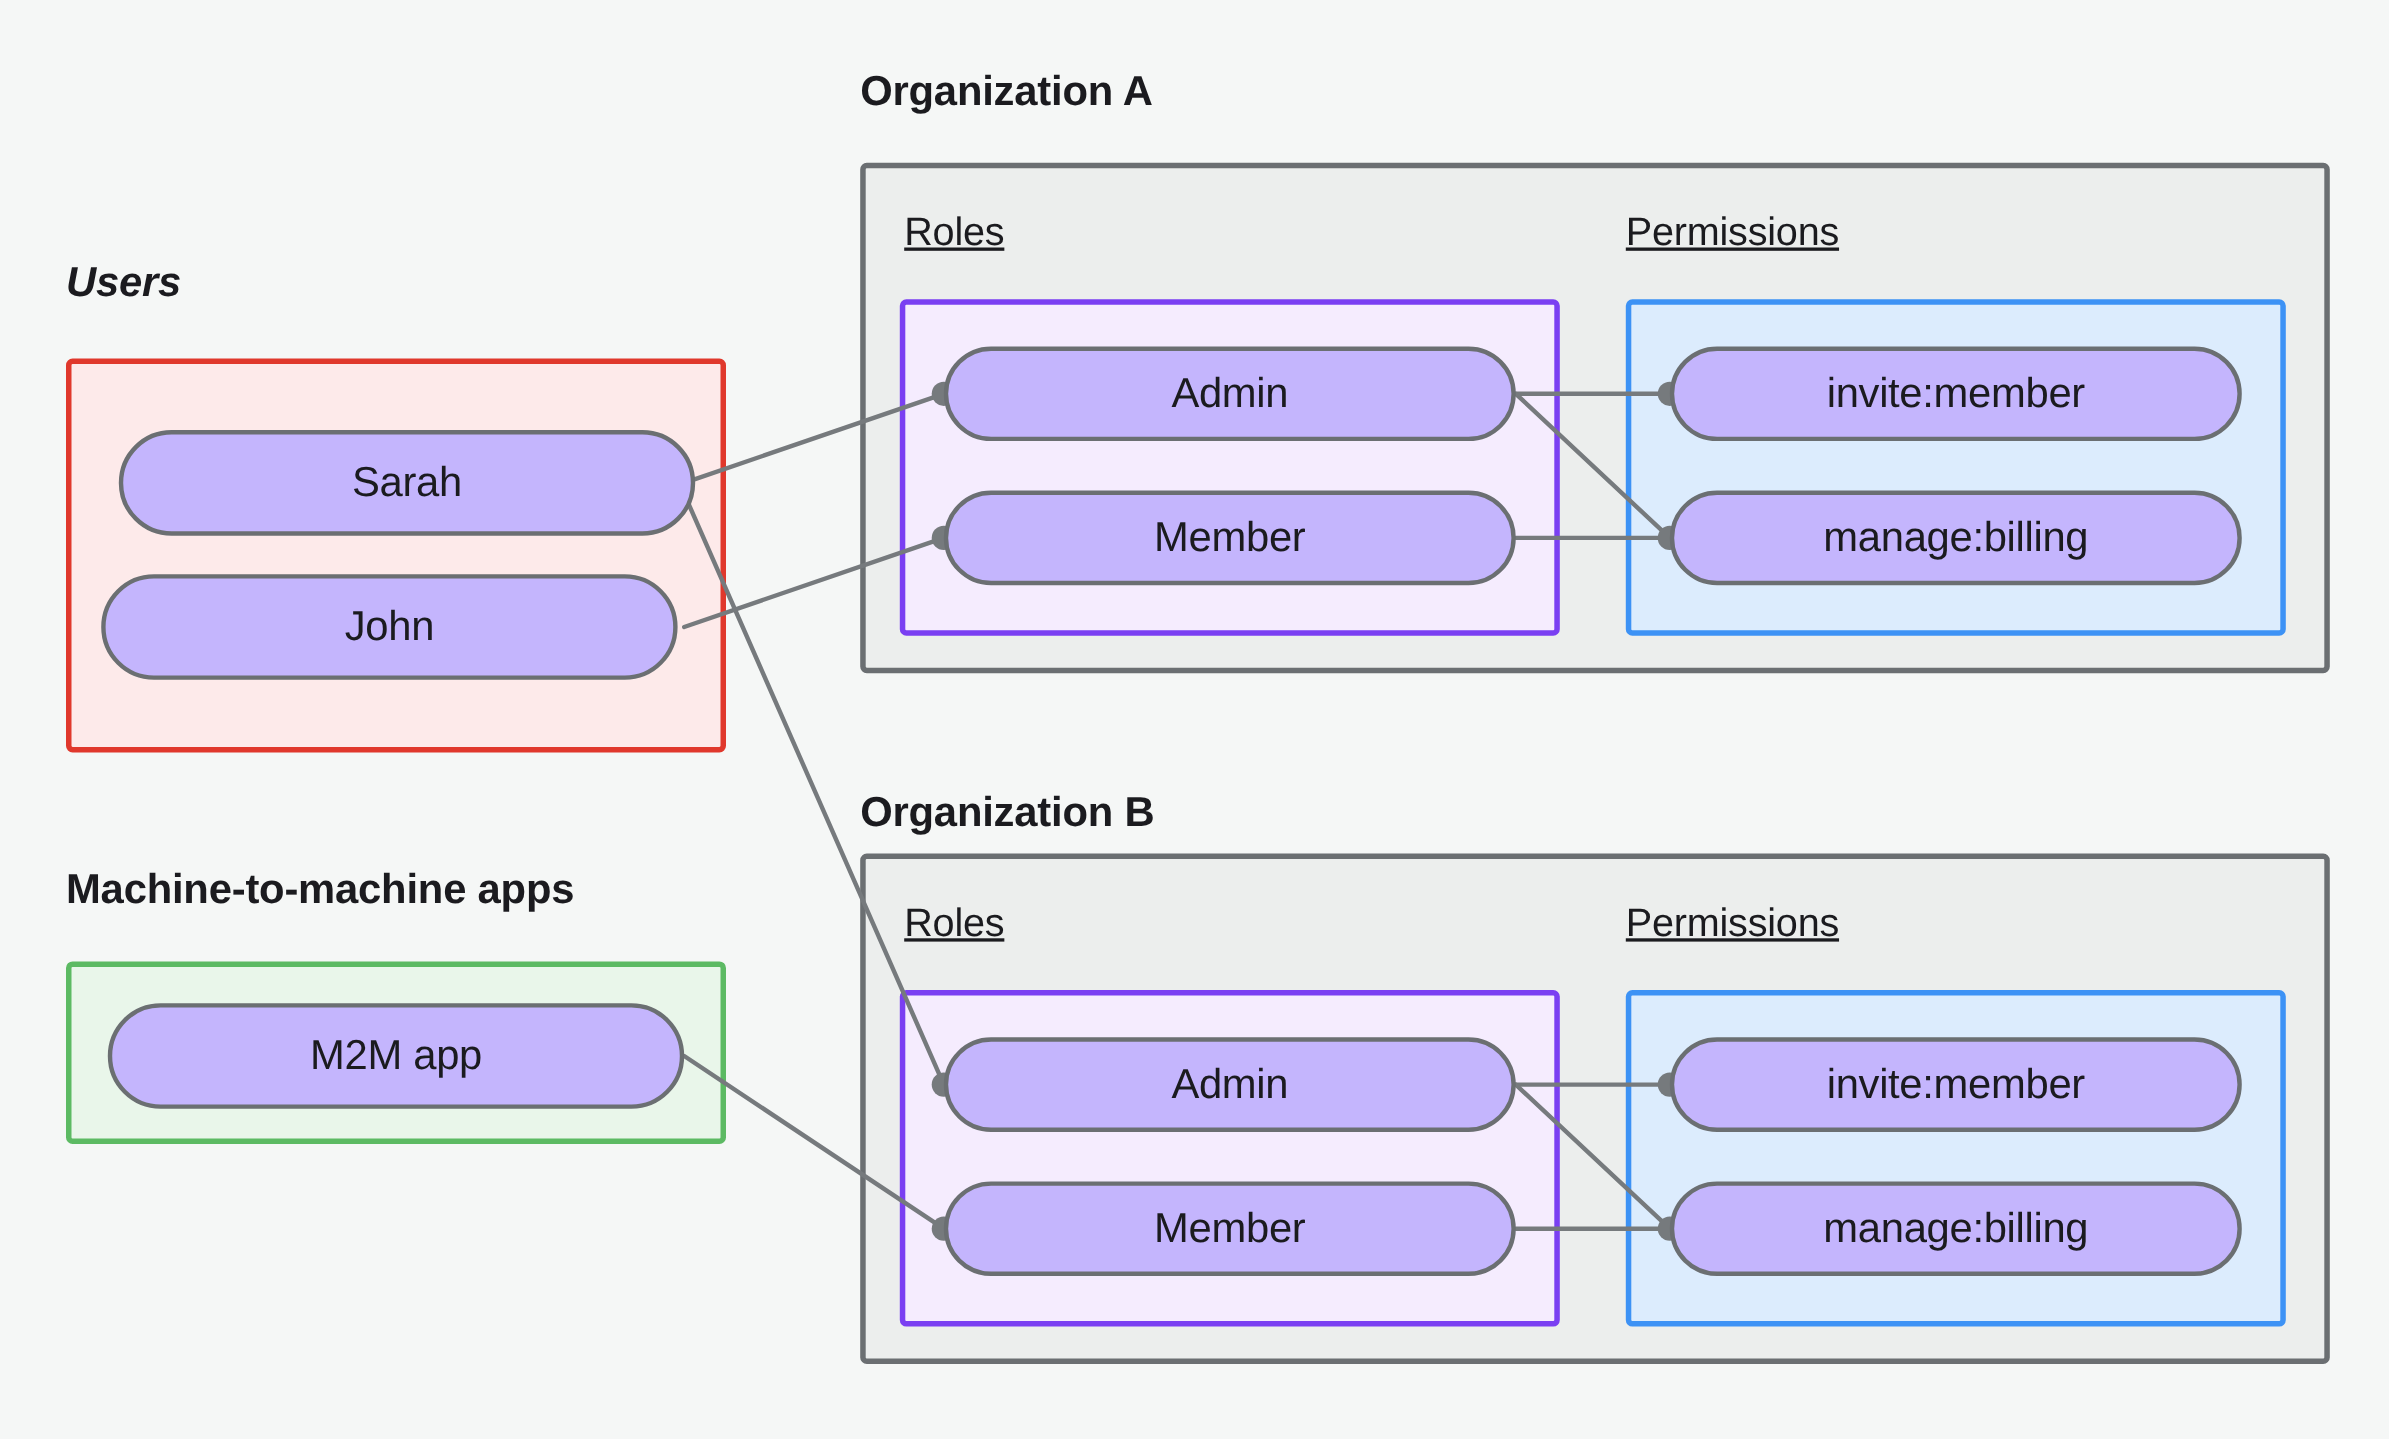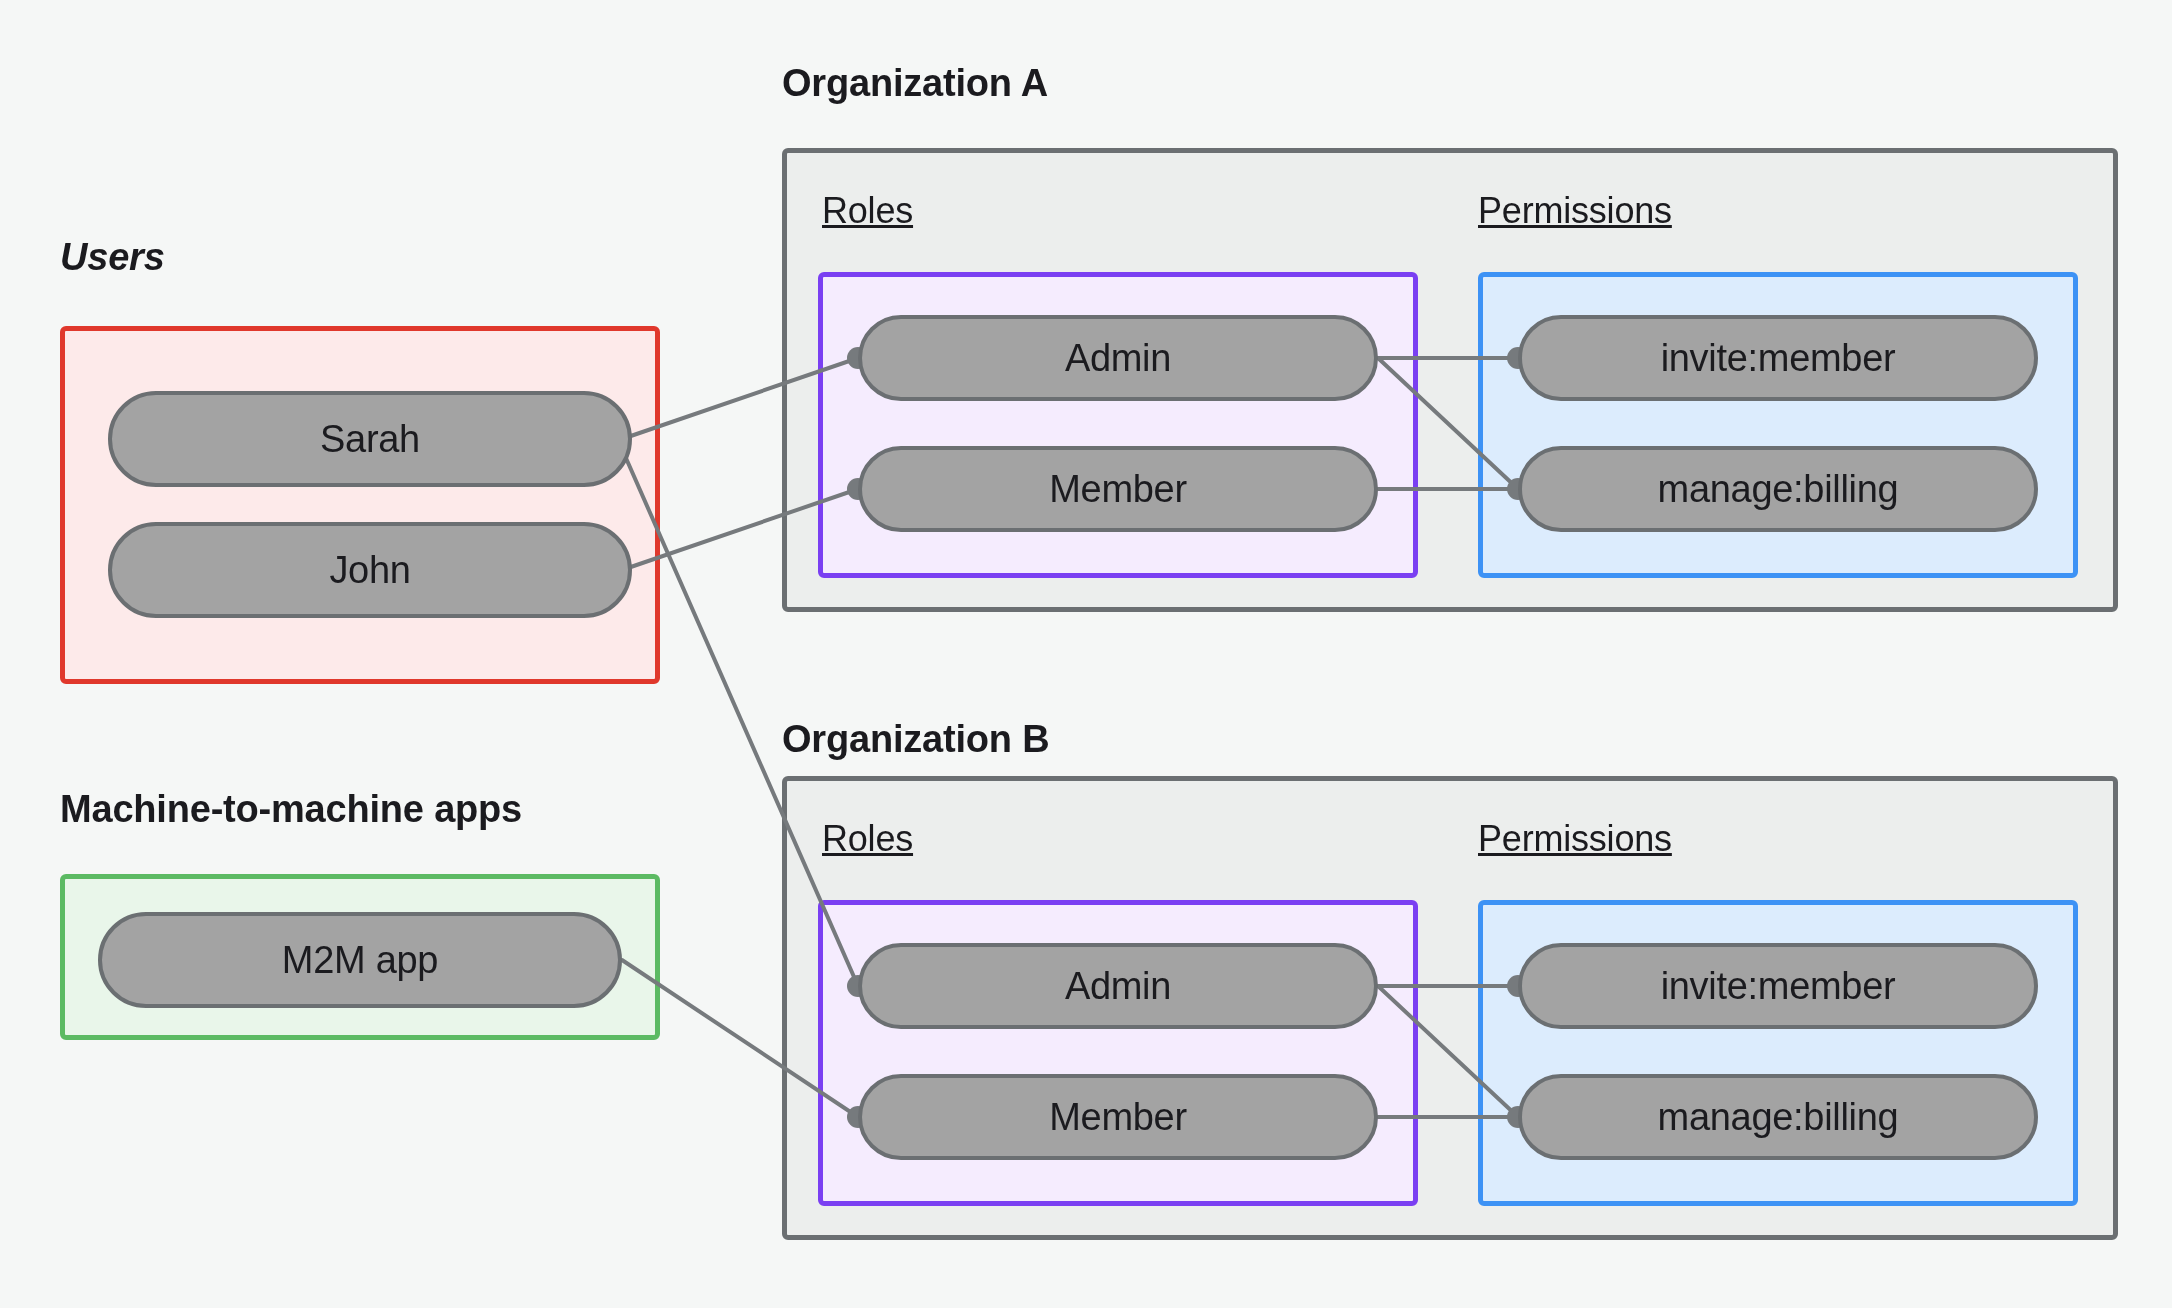--- a/index.html
+++ b/index.html
@@ -77,21 +77,21 @@
     background: #f5ecfe;
     border: 5px solid #7a3ff2;
   }
   .box-perms {
     background: #dcecfd;
     border: 5px solid #3d92f5;
   }
   .node {
     position: absolute;
     box-sizing: border-box;
-    background: #a3a3a3;
+    background: #c4b5fd;
     border: 4px solid #6b6f72;
     border-radius: 999px;
     display: flex;
     align-items: center;
     justify-content: center;
     font-size: 38px;
     font-weight: 400;
     color: #1b1b1f;
     letter-spacing: -0.3px;
     white-space: nowrap;
@@ -102,21 +102,21 @@
 <body>
 
 <div id="canvas">
 
   <div class="group-label" style="left:60px; top:236px;font-style:italic;">Users</div>
 
   <div class="box box-users" style="left:60px; top:326px; width:600px; height:358px;"></div>
 
   <div class="node" style="left:108px; top:391px; width:524px; height:96px;">Sarah</div>
 
-  <div class="node" style="left:108px; top:522px; width:524px; height:96px;">John</div>
+  <div class="node" style="left:92px; top:522px; width:524px; height:96px;">John</div>
 
   <div class="group-label" style="left:60px; top:788px;text-align:right;">Machine-to-machine apps</div>
 
   <div class="box box-m2m" style="left:60px; top:874px; width:600px; height:166px;"></div>
 
   <div class="node" style="left:98px; top:912px; width:524px; height:96px;">M2M app</div>
 
   <div class="org-label" style="left:782px; top:62px;">Organization A</div>
 
   <div class="box box-org" style="left:782px; top:148px; width:1336px; height:464px;"></div>

